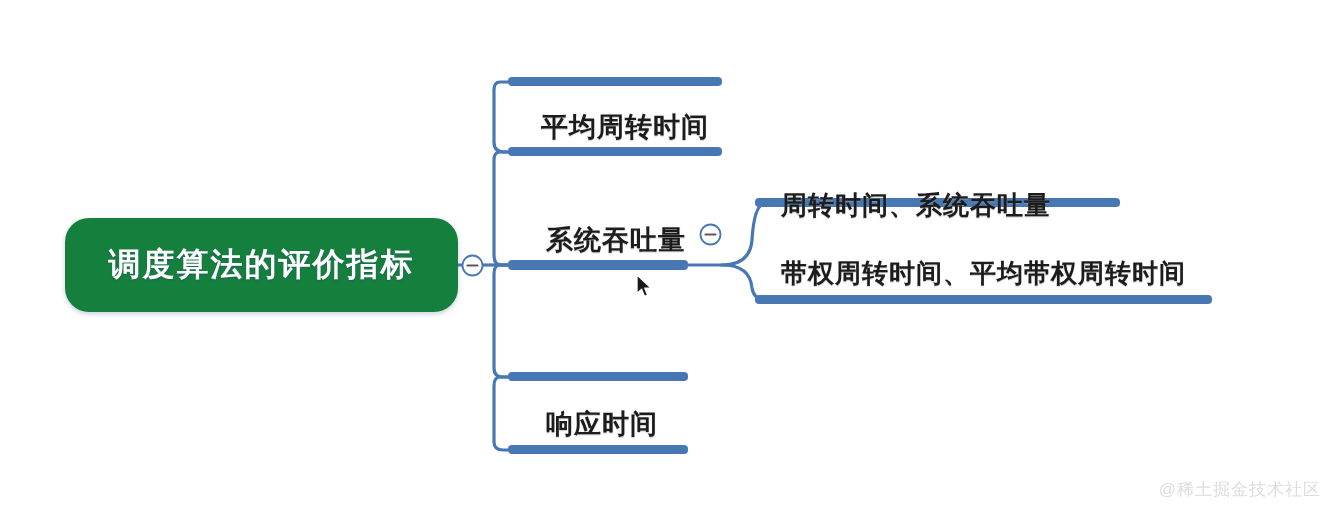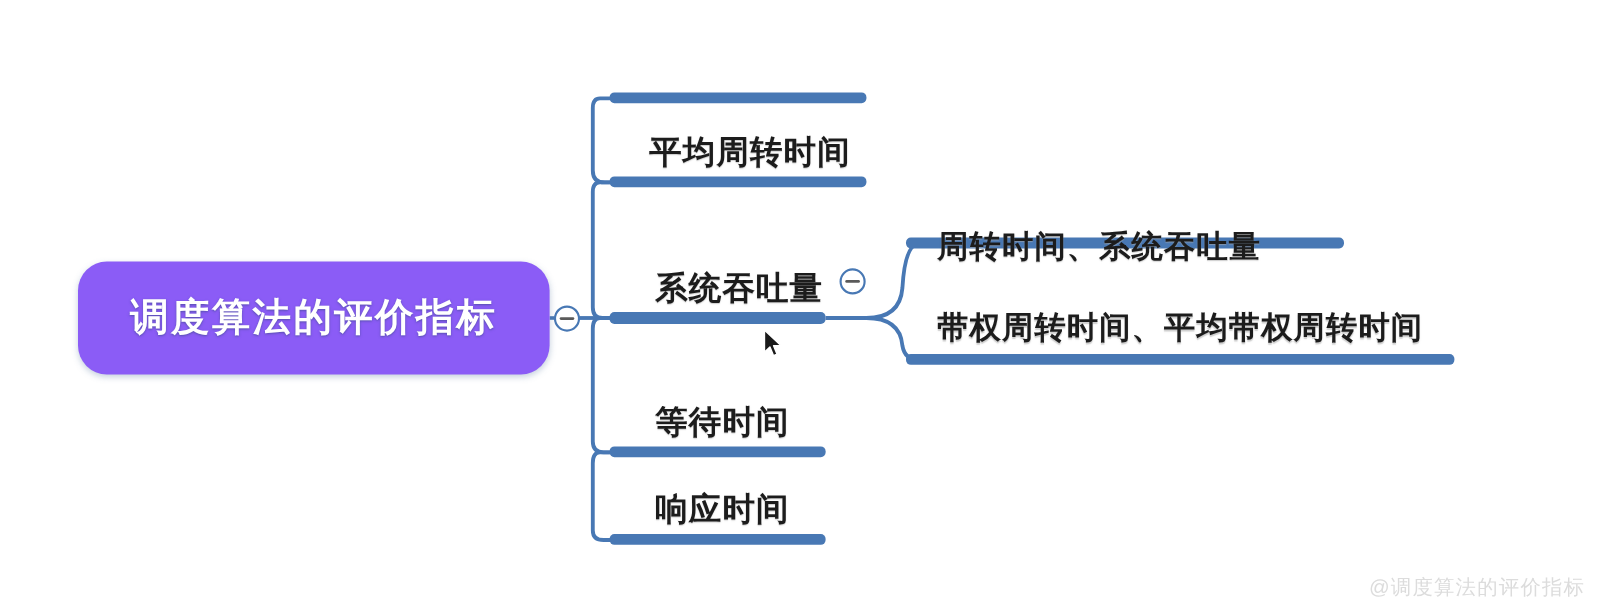--- a/index.html
+++ b/index.html
@@ -17,21 +17,21 @@
   }
 
   
   #root-node {
     position: absolute;
     left: 65px;
     top: 218px;
     width: 393px;
     height: 94px;
     border-radius: 24px;
-    background: #8b5cf6;
+    background: #15803d;
     box-shadow: 0 2px 5px rgba(90,120,160,0.35);
     display: flex;
     align-items: center;
     justify-content: center;
     box-sizing: border-box;
   }
   #root-label {
     color: #ffffff;
     font-size: 32px;
     font-weight: bold;
@@ -132,27 +132,26 @@
   <svg style="position:absolute;left:699px;top:223px;width:23px;height:23px;" viewBox="0 0 23 23" xmlns="http://www.w3.org/2000/svg">
     <circle cx="11.5" cy="11.5" r="10" fill="#ffffff" stroke="#4878b4" stroke-width="1.8"></circle>
     <line x1="6.5" y1="11.5" x2="16.5" y2="11.5" stroke="#5a5a5a" stroke-width="2.2" stroke-linecap="round"></line>
   </svg>
 
 
   <div class="topic-label" style="left:541px;top:109px;">平均周转时间</div>
 
   <div class="topic-label" style="left:546px;top:222px;">系统吞吐量</div>
 
-  <div class="topic-label" style="left:546px;top:334px;">等待时间</div>
 
   <div class="topic-label" style="left:546px;top:406px;">响应时间</div>
 
   <div class="sub-label" style="left:781px;top:188px;">周转时间、系统吞吐量</div>
 
   <div class="sub-label" style="left:781px;top:256px;">带权周转时间、平均带权周转时间</div>
 
   <svg id="cursor" viewBox="0 0 18 26" xmlns="http://www.w3.org/2000/svg">
     <path d="M1,1 L1,19.5 L5.6,15.2 L8.6,22.4 L11.6,21.1 L8.7,14.1 L14.8,13.9 Z" fill="#1a1a1a" stroke="#ffffff" stroke-width="1.3" stroke-linejoin="round"></path>
   </svg>
 
-  <div id="watermark">@调度算法的评价指标</div>
+  <div id="watermark">@稀土掘金技术社区</div>
 
 </div>
 
 </body></html>

